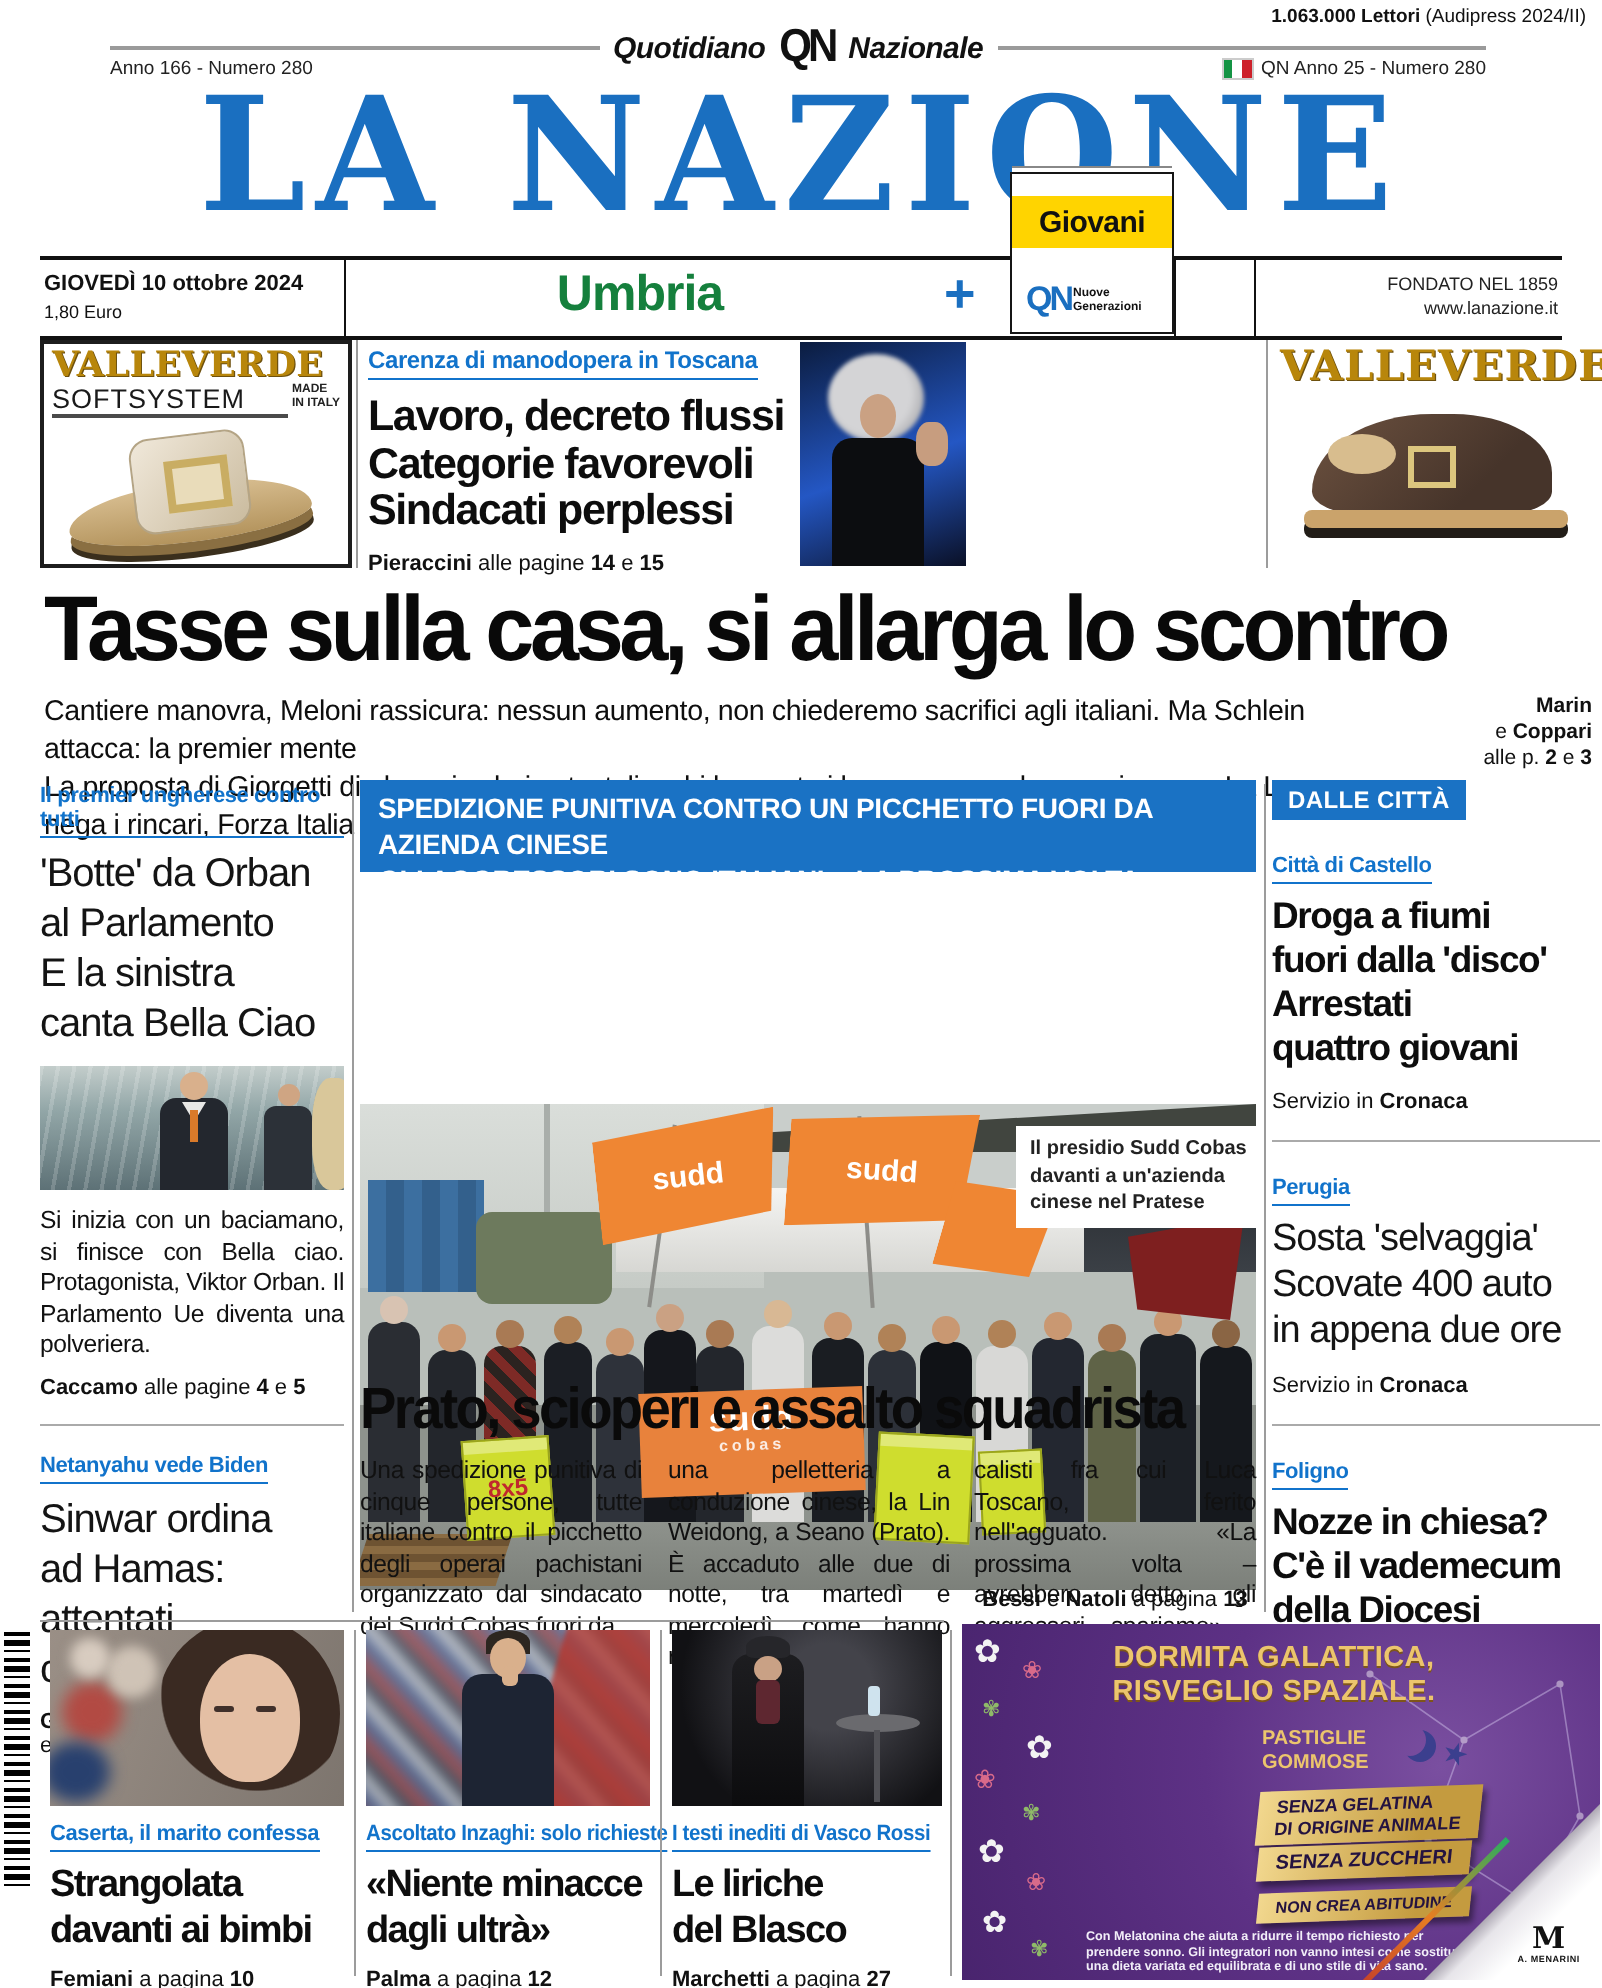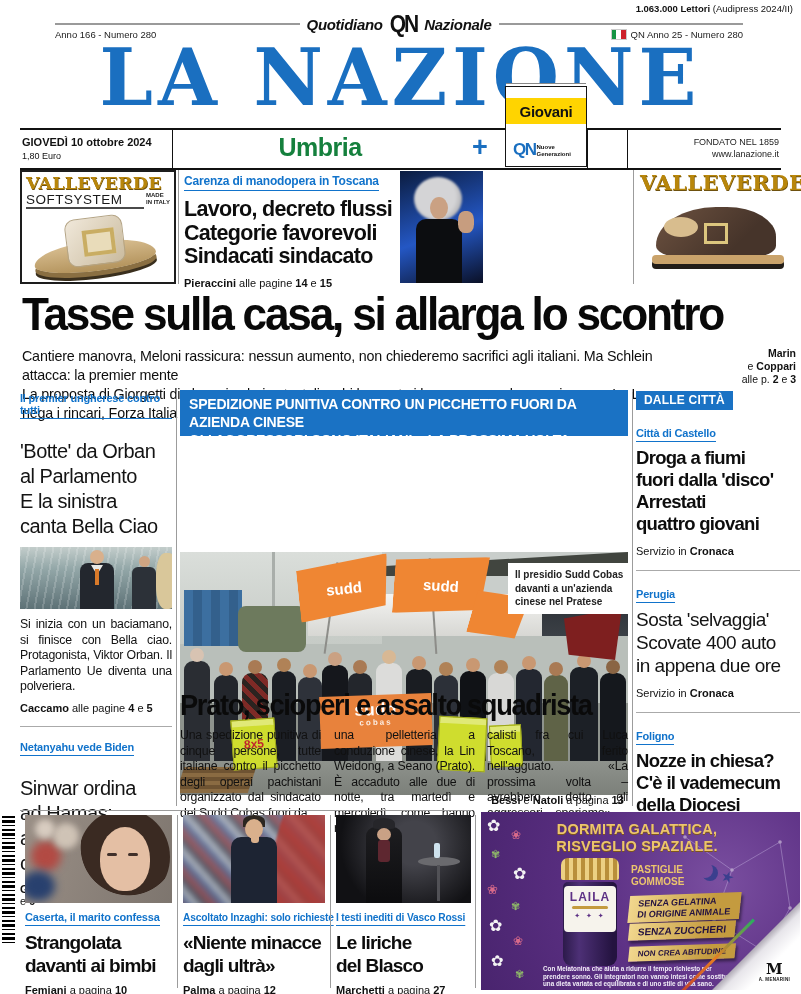--- a/index.html
+++ b/index.html
@@ -85,21 +85,21 @@
   .clog-inner{position:absolute;left:24px;top:22px;width:34px;height:20px;background:#d8bd8e;border-radius:50%;}
   .clog-sole{position:absolute;left:12px;top:60px;width:132px;height:9px;background:#caa36b;border-radius:4px;box-shadow:0 5px 0 #221d18;}
   .clog-buckle{position:absolute;left:64px;top:28px;width:18px;height:15px;border:3px solid #dcc67e;}
   
   .lead-hl{left:22px;top:289px;font-size:46px;line-height:50px;font-weight:700;color:#090909;
     letter-spacing:-2.3px;white-space:nowrap;transform:scaleX(.96);transform-origin:left;}
   .lead-deck{left:22px;top:347px;width:662px;font-size:14.3px;line-height:19px;color:#0e0e0e;letter-spacing:-0.2px;}
   .lead-authors{left:688px;top:347px;width:108px;text-align:right;font-size:10.5px;line-height:13px;}
   
   .left-col{left:20px;top:392px;width:152px;}
-  .lc-hl{margin-top:20px;font-size:20px;line-height:25px;}
+  .lc-hl{margin-top:6px;font-size:20px;line-height:25px;}
   .photo-orban{width:152px;height:62px;margin-top:8px;background:linear-gradient(180deg,#c3cdcb 0%,#93a7a8 35%,#5d7176 100%);}
   .po-rows{position:absolute;inset:0;background:repeating-linear-gradient(100deg,rgba(255,255,255,.35) 0 2px,transparent 2px 8px);opacity:.5;}
   .po-man{position:absolute;left:60px;top:16px;width:34px;height:46px;background:#23272e;border-radius:8px 8px 0 0;}
   .po-head{position:absolute;left:10px;top:-13px;width:14px;height:14px;border-radius:50%;background:#d9b08c;}
   .po-tie{position:absolute;left:15px;top:6px;width:4px;height:16px;background:#d97a2a;}
   .po-shirt{position:absolute;left:11px;top:2px;width:12px;height:10px;background:#e8e8e6;clip-path:polygon(0 0,100% 0,50% 100%);}
   .po-fig2{position:absolute;left:112px;top:20px;width:24px;height:42px;background:#2c3138;border-radius:6px 6px 0 0;}
   .po-head2{position:absolute;left:7px;top:-11px;width:11px;height:11px;border-radius:50%;background:#cfa583;}
   .po-blonde{position:absolute;right:-6px;top:6px;width:22px;height:56px;background:#d9c79a;border-radius:40%;}
   .lc-body{margin-top:8px;font-size:12.3px;line-height:15.5px;text-align:justify;letter-spacing:-0.2px;}
@@ -273,21 +273,21 @@
         <div class="strap"></div>
         <div class="buckle"></div>
     </div>
   </div>
   <div class="vrule" style="left:178px;top:170px;height:114px"></div>
 
   <div class="abs ts-storyA">
     <span class="kicker">Carenza di manodopera in Toscana</span>
     <div class="hl ts-hl pre">Lavoro, decreto flussi
 Categorie favorevoli
-Sindacati sindacato</div>
+Sindacati perplessi</div>
     <div class="byline ts-byline"><span class="bseg">Pieraccini</span><span> alle pagine </span><span class="bseg">14</span><span> e </span><span class="bseg">15</span></div>
   </div>
 
   <div class="abs photo photo-allevi">
     <div class="al-hair"></div>
       <div class="al-face"></div>
       <div class="al-body"></div>
       <div class="al-hand"></div>
   </div>
 
@@ -535,29 +535,20 @@
       <span style="left:32px;top:52px;font-size:16px;color:#f3f3f3">✿</span>
       <span style="left:6px;top:70px;font-size:13px;color:#d86a8a">❀</span>
       <span style="left:30px;top:88px;font-size:11px;color:#8fba68">✾</span>
       <span style="left:8px;top:104px;font-size:16px;color:#f3f3f3">✿</span>
       <span style="left:32px;top:122px;font-size:12px;color:#d86a8a">❀</span>
       <span style="left:10px;top:140px;font-size:15px;color:#f3f3f3">✿</span>
       <span style="left:34px;top:156px;font-size:11px;color:#8fba68">✾</span>
     </div>
     <div class="la-hl pre">DORMITA GALATTICA,
 RISVEGLIO SPAZIALE.</div>
-    <div class="jar">
-      <div class="jar-cap"></div>
-      <div class="jar-body"></div>
-      <div class="jar-label">
-        <div class="nm">LAILA</div>
-        <div class="sq"></div>
-        <div class="dots">✦ ✦ ✦</div>
-      </div>
-    </div>
     <div class="pastiglie pre">PASTIGLIE
 GOMMOSE</div>
     <span class="moon"></span>
     <span class="gstar">★</span>
     <div class="lb lb1 pre">SENZA GELATINA
 DI ORIGINE ANIMALE</div>
     <div class="lb lb2">SENZA ZUCCHERI</div>
     <div class="lb lb3">NON CREA ABITUDINE</div>
     <div class="la-disc">Con Melatonina che aiuta a ridurre il tempo richiesto per prendere sonno. Gli integratori non vanno intesi come sostituti di una dieta variata ed equilibrata e di uno stile di vita sano.</div>
     <div class="curl"></div>

